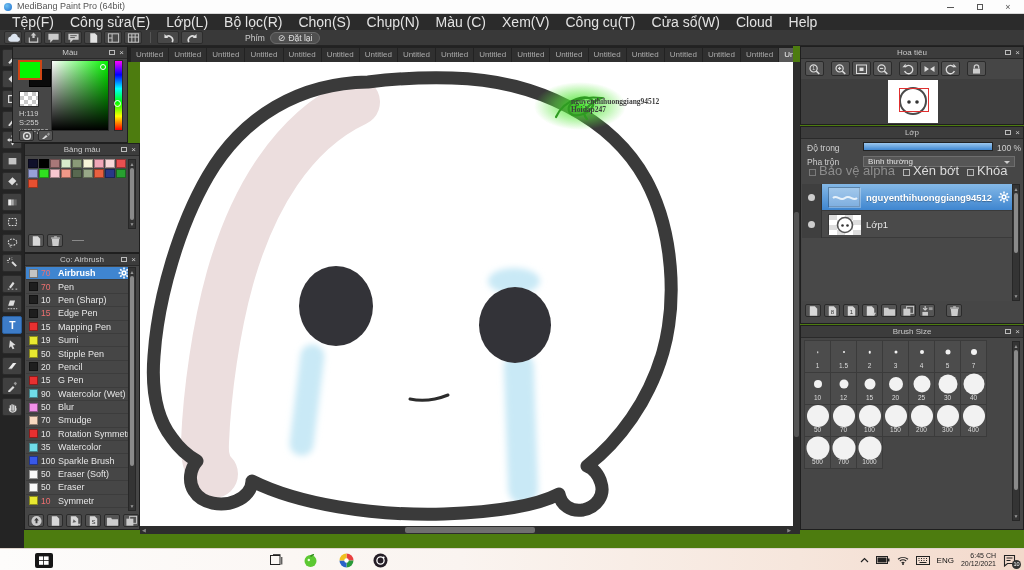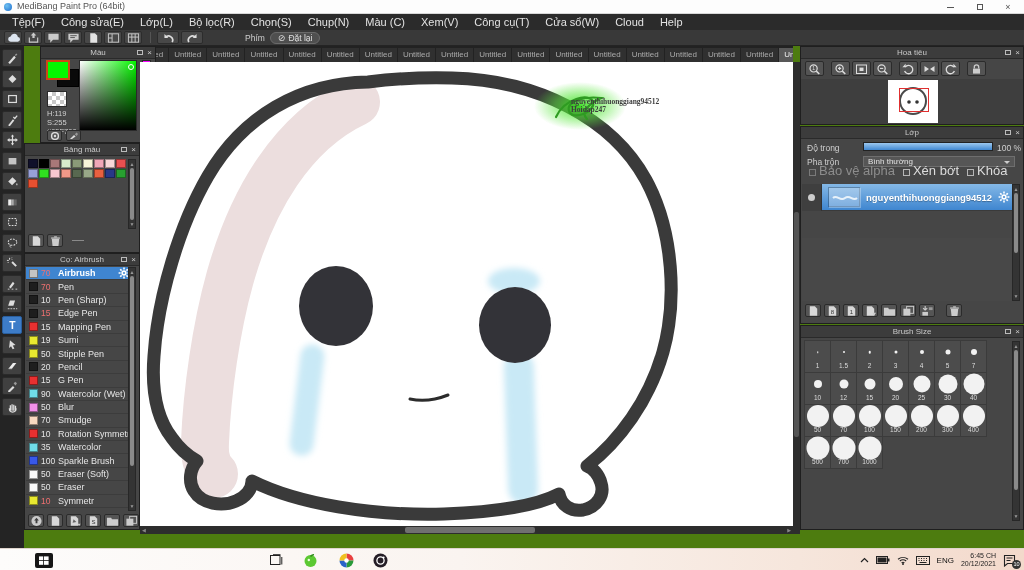--- a/index.html
+++ b/index.html
@@ -10,21 +10,21 @@
   
   #titlebar{left:0;top:0;width:1024px;height:14px;background:#fdfdfd;border-bottom:1px solid #d8d8d8;}
   #appicon{left:4px;top:3px;width:8px;height:8px;border-radius:50%;background:radial-gradient(circle at 35% 35%,#6ec0f0,#1d6fd0);}
   #apptitle{left:17px;top:1px;font-size:9px;color:#555;}
   .wbtn{top:0;width:28px;height:14px;display:flex;align-items:center;justify-content:center;color:#555;font-size:9px;}
   #btn-min{right:60px;} #btn-max{right:30px;} #btn-close{right:2px;}
   .glyph-min{width:7px;height:1px;background:#555;}
   .glyph-max{width:6px;height:6px;border:1px solid #555;}
   
   #menubar{left:0;top:14px;width:1024px;height:16px;background:#2b2b2b;display:flex;align-items:center;padding-left:4px;}
-  .mitem{padding:0 8px;font-size:11px;color:#e3e3e3;white-space:nowrap;text-align:right;}
+  .mitem{padding:0 8px;font-size:14px;color:#e3e3e3;white-space:nowrap;text-align:right;}
   
   #toolbar{left:0;top:30px;width:1024px;height:16px;background:#393939;display:flex;align-items:center;padding-left:4px;border-bottom:1px solid #242424;}
   .tbtn{width:18px;height:13px;background:#484848;border:1px solid #2c2c2c;border-radius:2px;margin-right:2px;display:flex;align-items:center;justify-content:center;}
   .tsep{width:1px;height:11px;background:#555;margin:0 6px;}
   #keylabel{margin-left:40px;font-size:8.5px;color:#cfcfcf;}
   #resetbtn{margin-left:5px;height:12px;background:#4f4f4f;border:1px solid #6a6a6a;border-radius:7px;color:#e0e0e0;font-size:8.5px;display:flex;align-items:center;padding:0 7px;gap:3px;}
   #resetbtn .ban{font-size:9px;color:#ddd;line-height:10px;}
   
   #tabbar{left:128px;top:46px;width:665px;height:16px;background:#222;display:flex;align-items:flex-end;overflow:hidden;}
   #tabdoc{width:11px;height:12px;margin:0 2px 1px 1px;}
@@ -33,21 +33,21 @@
   
   #toolstrip{left:0;top:46px;width:24px;height:502px;background:#242424;padding:3px 0 0 2px;}
   .tool{width:20px;height:18px;background:#404040;border:1px solid #2a2a2a;border-radius:2px;margin-bottom:2.5px;display:flex;align-items:center;justify-content:center;}
   .tool.sel{background:#3d7cc8;border-color:#2a5f9e;}
   
   .panel{background:#464646;border:1px solid #1f1f1f;}
   .ptitle{height:12px;background:#3c3c3c;border-bottom:1px solid #2a2a2a;font-size:8px;color:#c9c9c9;text-align:center;line-height:12px;position:relative;}
   .pico{position:absolute;right:12px;top:3px;width:6px;height:5px;border:1px solid #bbb;}
   .pclo{position:absolute;right:3px;top:0px;color:#ccc;font-size:8px;line-height:12px;}
   
-  #color-panel{left:40px;top:46px;width:116px;height:97px;}
+  #color-panel{left:12px;top:46px;width:116px;height:97px;}
   #fg-black{left:16px;top:22px;width:22px;height:18px;background:#0a0a0a;border:1px solid #000;}
   #fg-color{left:5px;top:13px;width:24px;height:20px;border:2px solid #cf4616;}
   .checker{background-image:linear-gradient(45deg,#c8c8c8 25%,transparent 25%,transparent 75%,#c8c8c8 75%),linear-gradient(45deg,#c8c8c8 25%,#fff 25%,#fff 75%,#c8c8c8 75%);background-size:8px 8px;background-position:0 0,4px 4px;background-color:#fff;}
   #fg-trans{left:6px;top:44px;width:20px;height:16px;border:1px solid #2a2a2a;}
   .hsvtext{left:6px;font-size:7.5px;color:#d0d0d0;}
   .cmbtn{top:83px;width:15px;height:11px;background:#565656;border:1px solid #2a2a2a;border-radius:2px;display:flex;align-items:center;justify-content:center;}
   #svbox{left:38px;top:13px;width:58px;height:71px;border:1px solid #2a2a2a;background:linear-gradient(to bottom,rgba(0,0,0,0) 0%,#000 100%),linear-gradient(to right,#fff 0%,var(--accent) 100%);}
   #svdot{right:2px;top:3px;width:6px;height:6px;border:1.5px solid #fff;border-radius:50%;}
   #huebar{left:101px;top:13px;width:9px;height:71px;border:1px solid #2a2a2a;background:linear-gradient(to bottom,#ff00ff,#0000ff 20%,#00ffff 40%,#00ff00 60%,#ffff00 80%,#ff0000 100%);}
   #huedot{left:-1px;top:39px;width:7px;height:7px;border:1.5px solid #fff;border-radius:50%;}
@@ -821,20 +821,41 @@
               <path d="M4 10c4-4 7 4 12 0s8 4 12 0" stroke="#e8f2fa" fill="none" stroke-width="2"></path>
             </svg></span>
     <span class="lname">nguyenthihuonggiang94512</span>
     <span class="lgear ic">
             <svg width="12" height="12" viewBox="0 0 12 12">
               <path d="M6 0.6v2M6 9.4v2M0.6 6h2M9.4 6h2M2.2 2.2l1.4 1.4M8.4 8.4l1.4 1.4M9.8 2.2L8.4 3.6M3.6 8.4L2.2 9.8" stroke="#fff" stroke-width="1.6"></path>
               <circle cx="6" cy="6" r="2.7" fill="#fff"></circle>
               <circle cx="6" cy="6" r="1.1" fill="#4a8ed4"></circle>
             </svg>
           </span>
+  </div>
+        <div class="layer">
+    <span class="ldot">
+            <i></i>
+          </span>
+    <span class="lthumb"><svg width="32" height="20" viewBox="0 0 32 20">
+              <rect width="32" height="20" fill="#fff"></rect>
+              <rect width="8" height="5" fill="#ddd"></rect>
+              <rect x="16" width="8" height="5" fill="#ddd"></rect>
+              <rect x="8" y="5" width="8" height="5" fill="#ddd"></rect>
+              <rect x="24" y="5" width="8" height="5" fill="#ddd"></rect>
+              <rect y="10" width="8" height="5" fill="#ddd"></rect>
+              <rect x="16" y="10" width="8" height="5" fill="#ddd"></rect>
+              <rect x="8" y="15" width="8" height="5" fill="#ddd"></rect>
+              <rect x="24" y="15" width="8" height="5" fill="#ddd"></rect>
+              <circle cx="16" cy="10" r="7.5" fill="#fff" stroke="#555" stroke-width="1.6"></circle>
+              <circle cx="13.5" cy="10.5" r="1.3" fill="#333"></circle>
+              <circle cx="18.5" cy="10.5" r="1.3" fill="#333"></circle>
+            </svg></span>
+    <span class="lname">Lớp1</span>
+
   </div>
       </div>
     <div class="abs" id="layerfill"></div>
     <div class="abs" id="layerfooter">
         <span class="fbtn" style="">
           <span class="ic">
             <svg width="13" height="12" viewBox="0 0 14 12">
               <path d="M3 1h5.5l2.5 2.5V11H3z" fill="#d8d8d8"></path>
               <text x="7" y="9.5" font-size="6.5" fill="#333" text-anchor="middle"></text>
             </svg>

